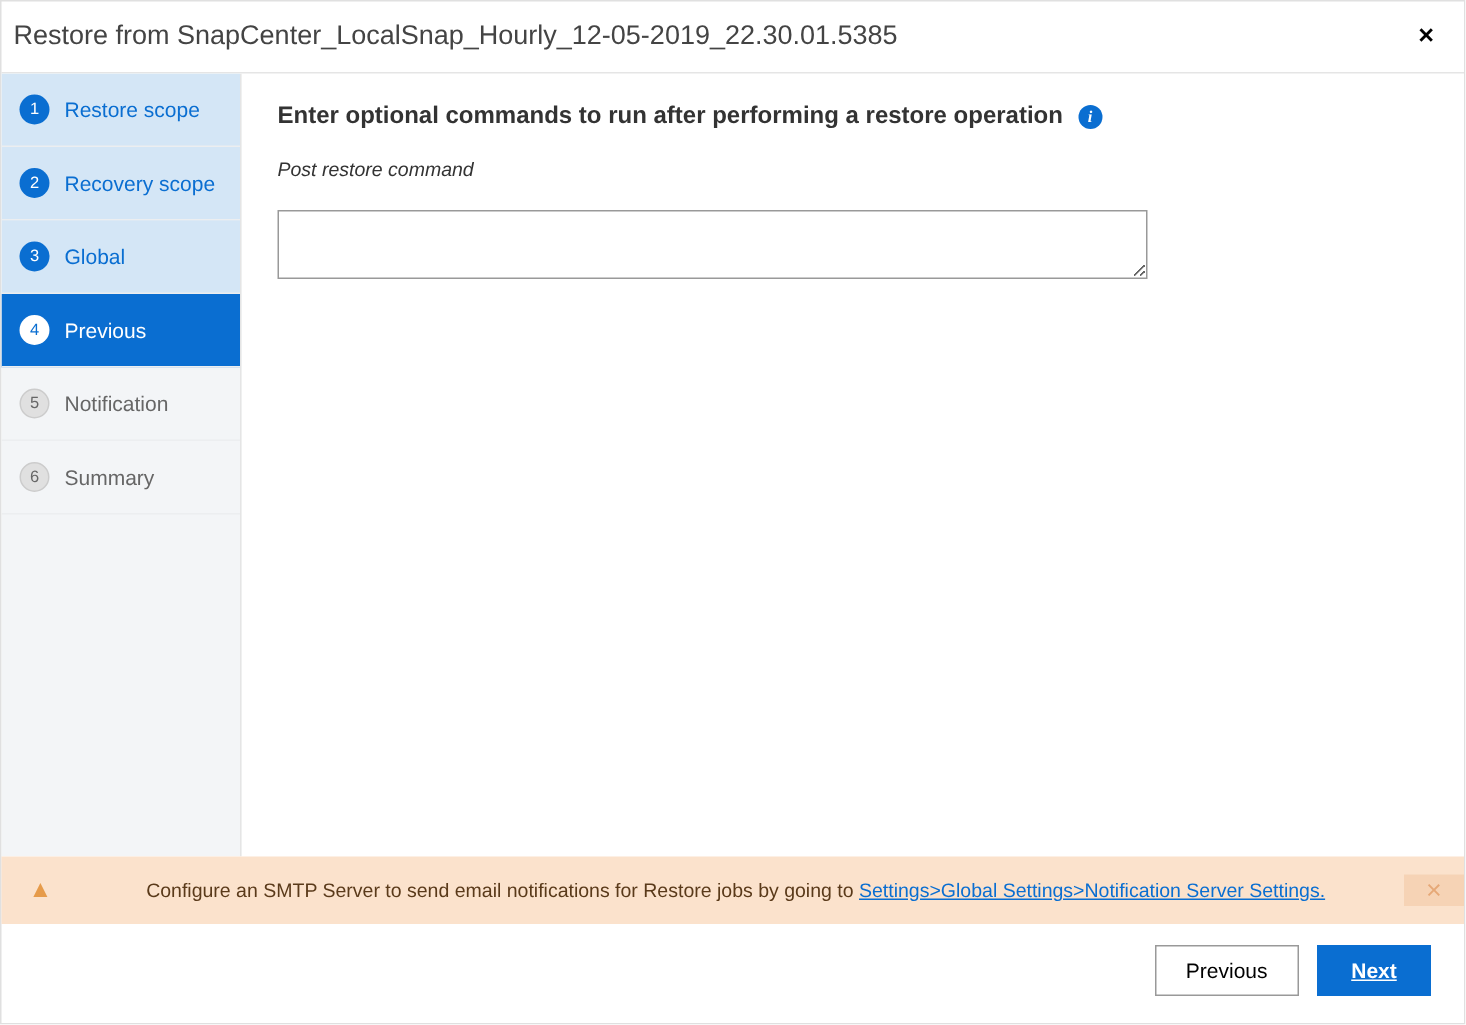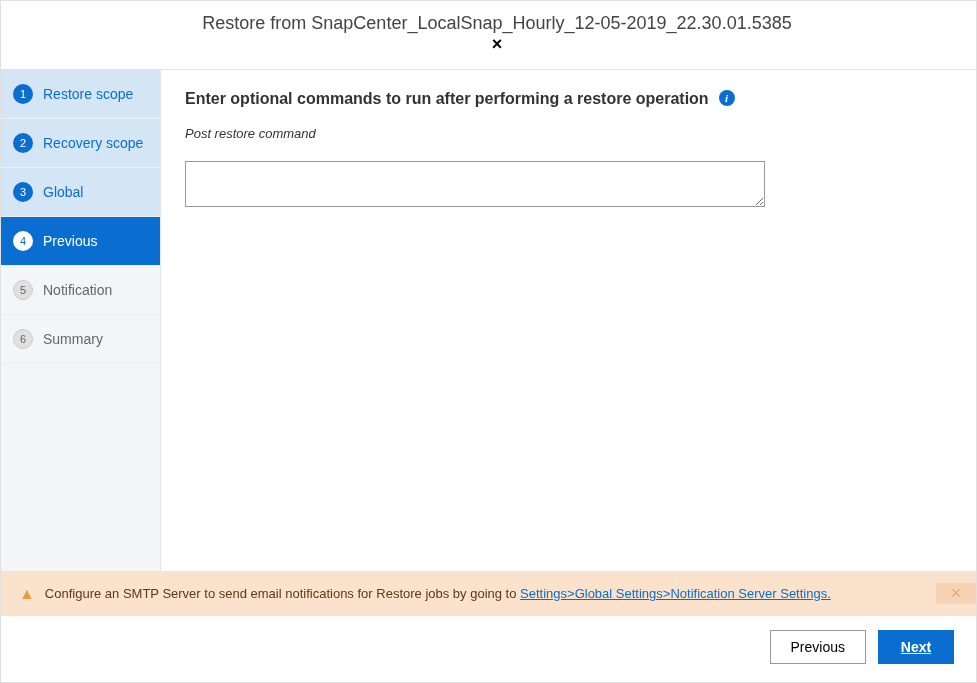--- a/index.html
+++ b/index.html
@@ -15,23 +15,22 @@
   width: 977px;
   height: 683px;
   display: flex;
   flex-direction: column;
   border: 1px solid #e0e0e0;
 }
 .header {
   display: flex;
   align-items: center;
   justify-content: space-between;
-  padding: 12px 16px 14px 33px;
+  padding: 12px 16px 14px 8px;
   border-bottom: 1px solid #e5e5e5;
-  flex-direction: column;
 }
 .header-title {
   font-size: 18px;
   color: #444;
   font-weight: 400;
 }
 .close-btn {
   font-size: 18px;
   color: #000;
   cursor: pointer;
@@ -96,20 +95,21 @@
 }
 .content {
   flex: 1;
   padding: 20px 24px;
 }
 .content-heading {
   font-size: 16px;
   color: #333;
   font-weight: 600;
   display: inline-flex;
+  align-items: center;
   gap: 10px;
   margin-bottom: 18px;
 }
 .info-icon {
   width: 16px;
   height: 16px;
   border-radius: 50%;
   background: #0a6ed1;
   color: #fff;
   font-size: 11px;
@@ -143,21 +143,21 @@
   padding: 12px 0 12px 18px;
   font-size: 13px;
   color: #5a3a1a;
 }
 .warn-icon {
   color: #e69b4a;
   font-size: 16px;
   margin-right: 10px;
   flex-shrink: 0;
 }
-.notif-text { flex: 1; }
+.notif-text { flex: 1; text-align: center; }
 .notif-link {
   color: #0a6ed1;
   text-decoration: underline;
   cursor: pointer;
 }
 .notif-close {
   width: 40px;
   align-self: stretch;
   background: #f6d3b5;
   color: #e6a877;

